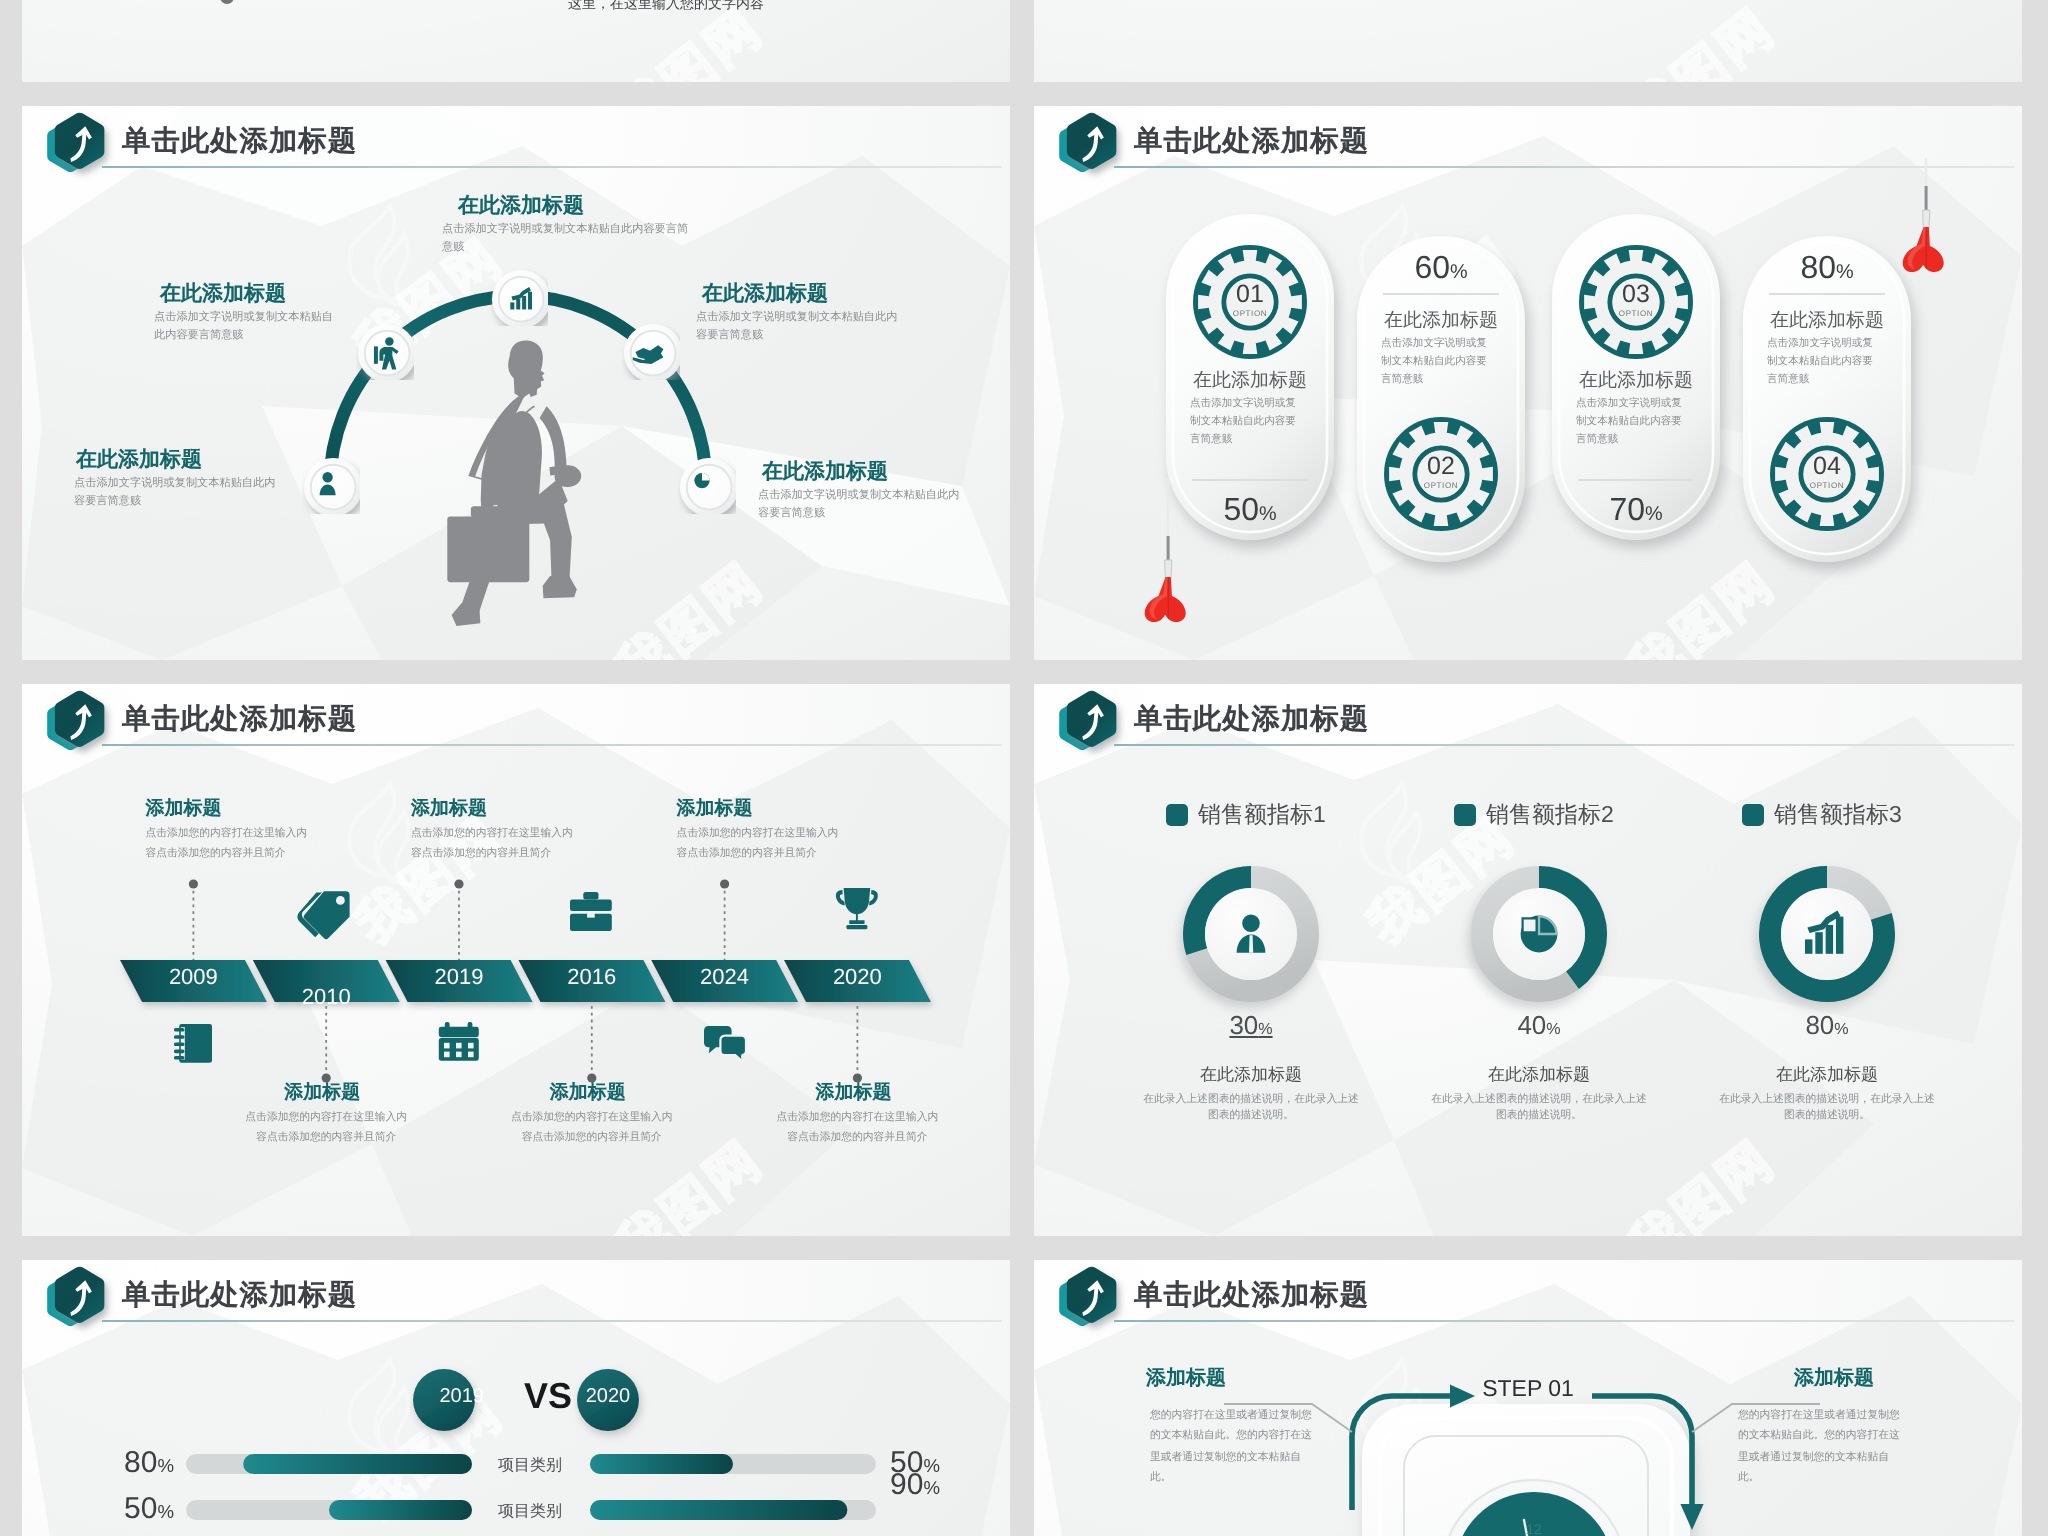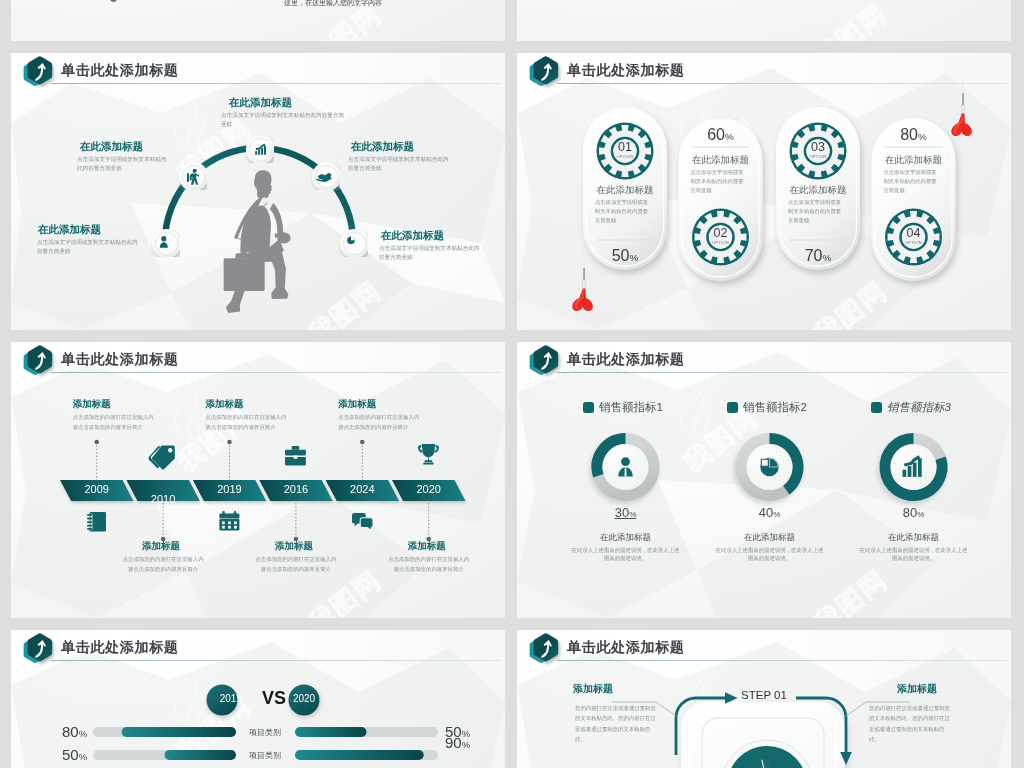--- a/index.html
+++ b/index.html
@@ -616,21 +616,21 @@
             <rect x="8.6" y="16" width="6.2" height="18"></rect>
         <rect x="17.2" y="10" width="6.2" height="24"></rect>
             <rect x="25.8" y="3" width="6.2" height="31"></rect>
         <path d="M2 12 l11 -2.8 l4.4 -5.4 l9.6 -5.8 l2.6 4.6 l-9.4 5.6 l-4.4 5.4 l-12 3Z"></path>
       </g>
     </g>
   </svg>
 
   <div style="position:absolute;left:82px;top:58px;font-size:11.5px;color:#4a4f52;white-space:nowrap;text-align:center;">销售额指标1</div>
   <div style="position:absolute;left:226px;top:58px;font-size:11.5px;color:#4a4f52;white-space:nowrap;">销售额指标2</div>
-  <div style="position:absolute;left:370px;top:58px;font-size:11.5px;color:#4a4f52;white-space:nowrap;font-style:italic;">销售额指标3</div>
+  <div style="position:absolute;left:370px;top:58px;font-size:11.5px;color:#4a4f52;white-space:nowrap;">销售额指标3</div>
 
   <div class="num" style="position:absolute;left:68.5px;top:163px;width:80px;text-align:center;font-size:13px;color:#4a4f52;text-decoration:underline;"><span>30</span><span style="font-size:.62em;">%</span></div>
   <div class="num" style="position:absolute;left:212.5px;top:163px;width:80px;text-align:center;font-size:13px;color:#4a4f52;"><span>40</span><span style="font-size:.62em;">%</span></div>
   <div class="num" style="position:absolute;left:356.5px;top:163px;width:80px;text-align:center;font-size:13px;color:#4a4f52;"><span>80</span><span style="font-size:.62em;">%</span></div>
 
   <div style="position:absolute;left:53.5px;top:190px;width:110px;text-align:center;font-size:8.5px;color:#4a4f52;">在此添加标题</div>
   <div class="bd" style="position:absolute;left:53.5px;top:204px;width:110px;font-size:5.4px;text-align:center;color:#8a8f92;line-height:1.55;">在此录入上述图表的描述说明，在此录入上述图表的描述说明。</div>
   <div style="position:absolute;left:197.5px;top:190px;width:110px;text-align:center;font-size:8.5px;color:#4a4f52;">在此添加标题</div>
   <div class="bd" style="position:absolute;left:197.5px;top:204px;width:110px;font-size:5.4px;text-align:center;color:#8a8f92;line-height:1.55;">在此录入上述图表的描述说明，在此录入上述图表的描述说明。</div>
   <div style="position:absolute;left:341.5px;top:190px;width:110px;text-align:center;font-size:8.5px;color:#4a4f52;">在此添加标题</div>

